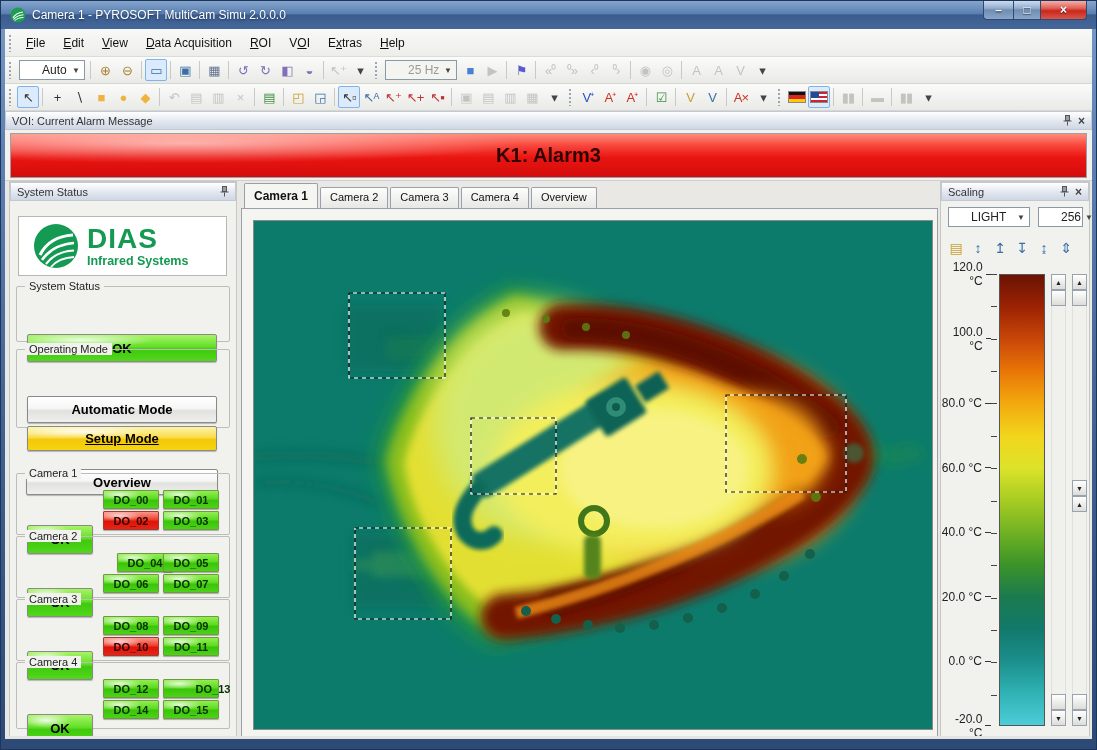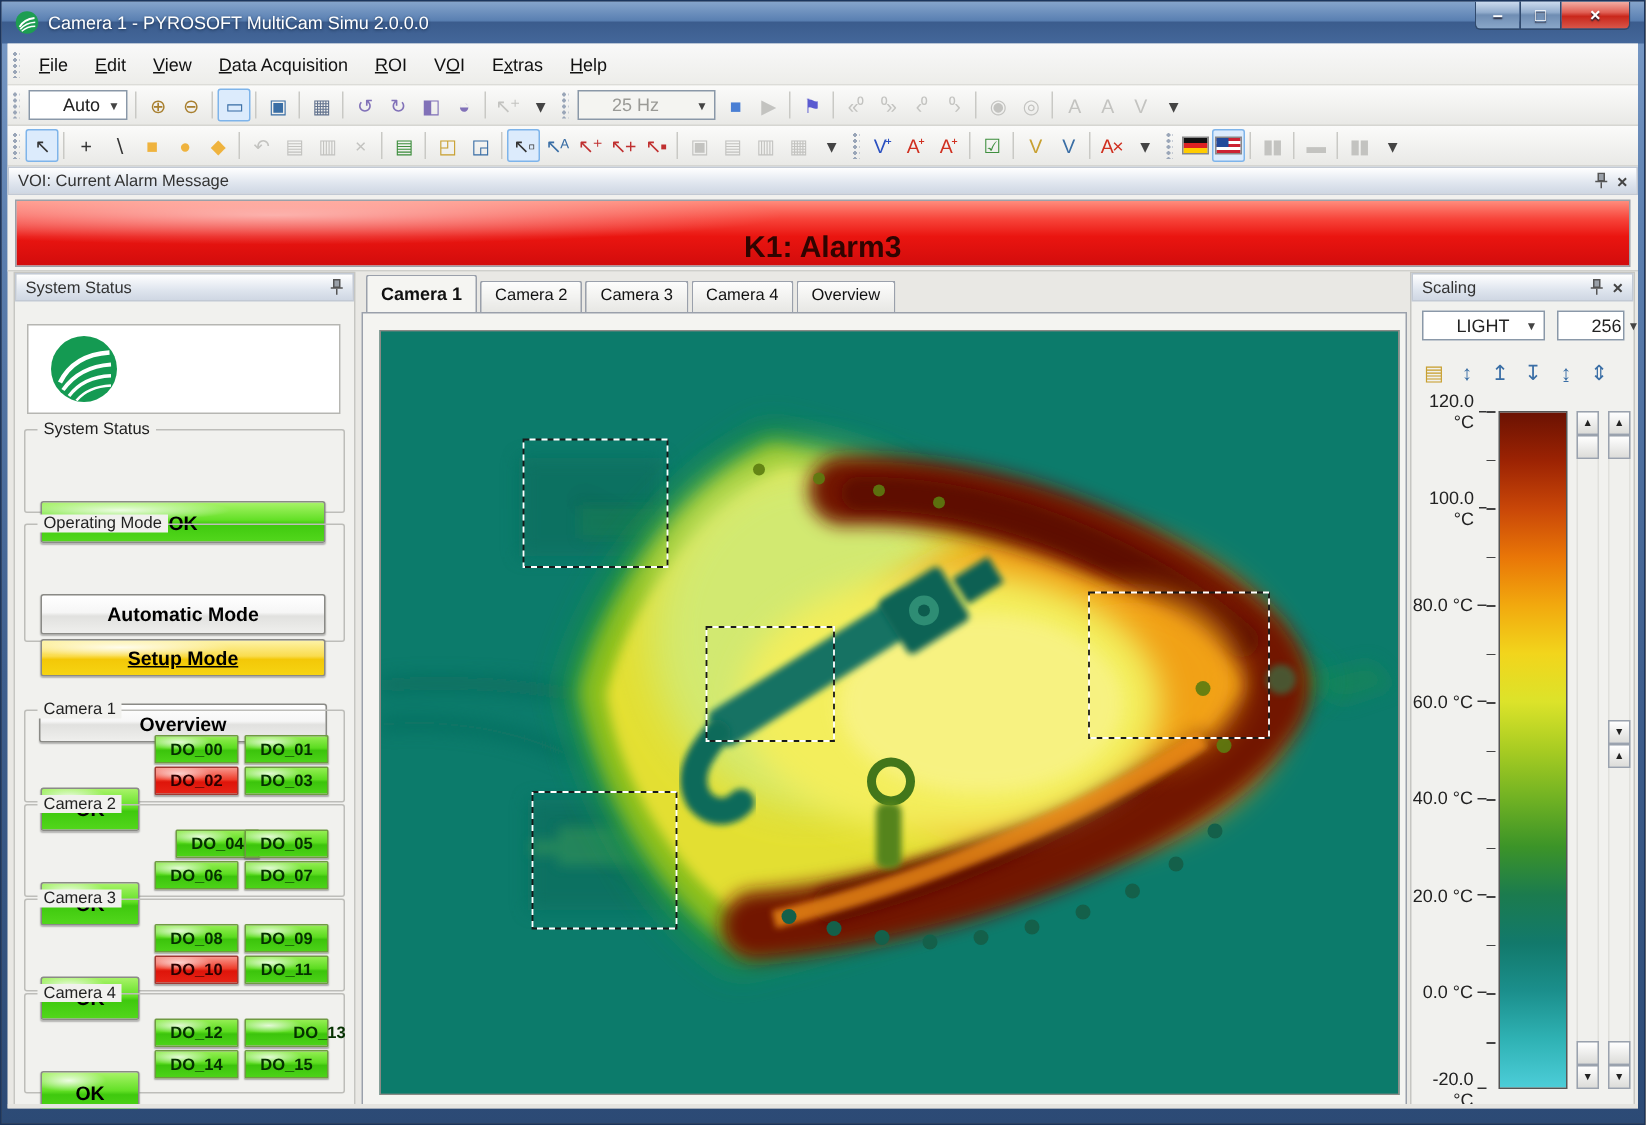--- a/index.html
+++ b/index.html
@@ -41,21 +41,21 @@
   .flag-us{background:repeating-linear-gradient(180deg,#c23 0 2px,#fff 2px 4px);position:relative;}
   .flag-us::before{content:"";position:absolute;left:0;top:0;width:8px;height:6px;background:#234a9a;}
   
   .panel-header{height:19px;background:linear-gradient(#ffffff,#dfe5ee 60%,#cfd7e3);border:1px solid #c2c9d4;
     display:flex;align-items:center;font-size:11px;color:#333;padding:0 6px;}
   .ph-tools{margin-left:auto;display:flex;align-items:center;gap:6px;}
   .ph-x{font-size:12px;font-weight:bold;color:#444;line-height:1;}
   
   .voi-panel{position:relative;height:70px;background:#f2f1ee;border-bottom:1px solid #cfcfcb;}
   .alarm-banner{position:absolute;left:5px;right:5px;top:22px;height:45px;border:1px solid #9aa0a8;
-    display:flex;align-items:flex-end;justify-content:center;font-size:20px;font-weight:bold;color:#300400;
+    display:flex;align-items:center;justify-content:center;font-size:20px;font-weight:bold;color:#300400;
     background:radial-gradient(ellipse 45% 65% at 16% 22%, rgba(255,255,255,.55), rgba(255,255,255,0) 70%),
                linear-gradient(180deg,#ff8c7c 0%,#f7443a 28%,#ea1510 55%,#d20c0c 100%);}
   
   .main{position:absolute;left:0;right:0;top:152px;height:557px;}
   .sidebar{position:absolute;left:4px;top:0;width:228px;height:100%;background:#f1f1ee;border:1px solid #c6c6c2;}
   .sidebar-content{position:absolute;left:0;right:0;top:19px;bottom:0;}
   .logo-box{position:absolute;left:8px;right:9px;top:15px;height:60px;background:#fff;border:1px solid #b6b6b2;display:flex;align-items:center;padding-left:14px;}
   .logo-text{margin-left:8px;line-height:1;}
   .logo-brand{font-size:28px;font-weight:bold;color:#149a52;letter-spacing:1px;}
   .logo-tag{font-size:12.5px;font-weight:bold;color:#149a52;margin-top:2px;}
@@ -152,21 +152,21 @@
           <span class="tbsep"></span>
           <span class="tbtn" style="color: rgb(129, 113, 184);">↺</span>
           <span class="tbtn" style="color: rgb(129, 113, 184);">↻</span>
           <span class="tbtn" style="color: rgb(129, 113, 184);">◧</span>
           <span class="tbtn" style="color: rgb(129, 113, 184);">◒</span>
           <span class="tbsep"></span>
           <span class="tbtn disabled">↖⁺</span>
           <span class="tbtn" style="color: rgb(68, 68, 68);">▾</span>
         </span>
       <span class="grip"></span>
-      <span class="combo disabled" style="width:92px">
+      <span class="combo disabled" style="width:72px">
         <span>25 Hz</span>
         <span class="arr">▼</span>
       </span>
       <span class="tgroup">
           <span class="tbtn" style="color: rgb(74, 127, 212);">■</span>
           <span class="tbtn disabled">▶</span>
           <span class="tbsep"></span>
           <span class="tbtn" style="color: rgb(90, 90, 208);">⚑</span>
           <span class="tbsep"></span>
           <span class="tbtn disabled">«⁰</span>
@@ -282,20 +282,24 @@
         <div class="sidebar-content">
 
           <div class="logo-box">
             <svg width="46" height="46" viewBox="0 0 46 46">
               <circle cx="23" cy="23" r="22" fill="#149a52"></circle>
               <path d="M7 32 C13 20 24 13 40 12" stroke="#fff" stroke-width="3" fill="none"></path>
               <path d="M9 37 C16 27 27 21 41 20" stroke="#fff" stroke-width="2.6" fill="none"></path>
               <path d="M13 41 C19 33 29 28 41 27.5" stroke="#fff" stroke-width="2.2" fill="none"></path>
               <path d="M18 44 C23 38 31 34.5 41 34" stroke="#fff" stroke-width="1.8" fill="none"></path>
             </svg>
+            <div class="logo-text">
+              <div class="logo-brand">DIAS</div>
+              <div class="logo-tag">Infrared Systems</div>
+            </div>
           </div>
 
           <div class="groupbox" style="top:85px;height:56px;">
             <span class="gb-label">System Status</span>
             <div class="btn btn-green" style="position:absolute;left:10px;right:12px;top:19px;height:28px;">OK</div>
           </div>
 
           <div class="groupbox" style="top:148px;height:79px;">
             <span class="gb-label">Operating Mode</span>
             <div class="btn btn-silver" style="position:absolute;left:10px;right:12px;top:18px;height:27px;">Automatic Mode</div>

